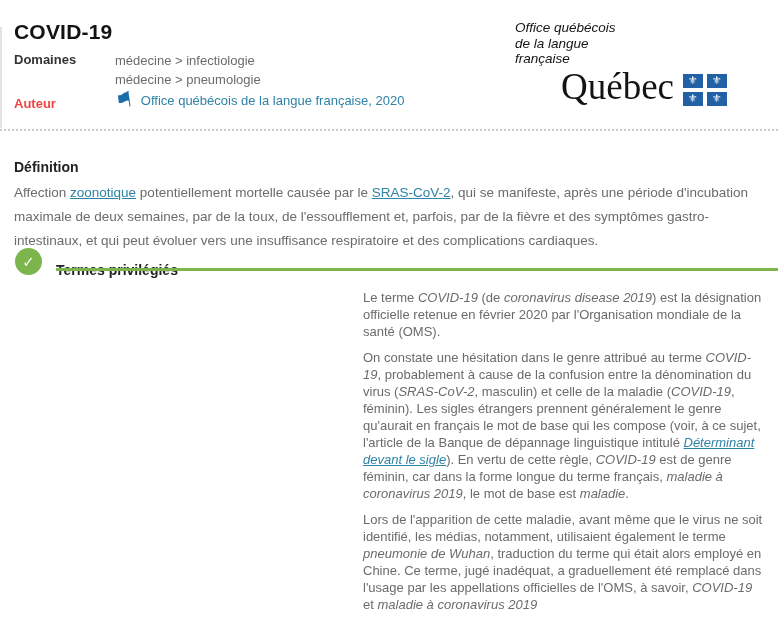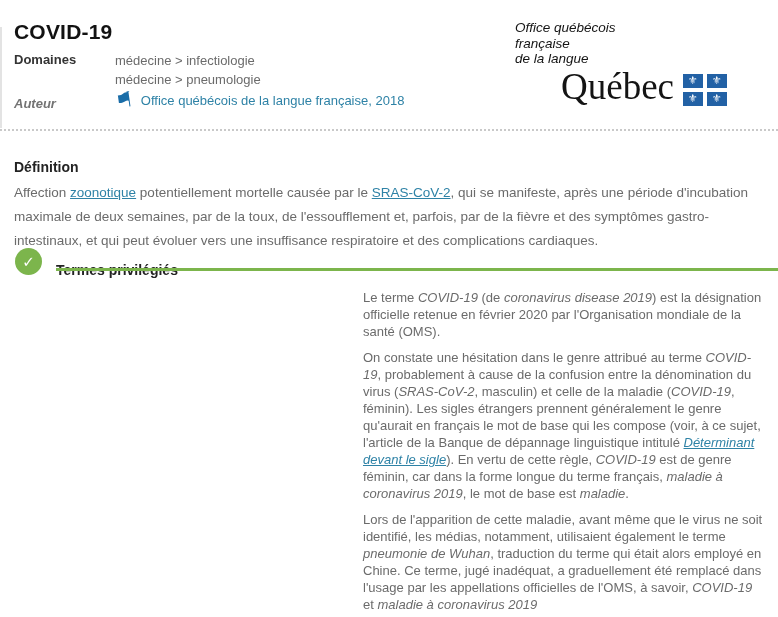--- a/index.html
+++ b/index.html
@@ -20,21 +20,21 @@
   .mark-row { display:flex; align-items:center; margin-left:46px; margin-top:1px; }
   .wordmark { font-family:"Liberation Serif", serif; font-size:37px; line-height:38px; color:#141414; }
   .qflag { display:grid; grid-template-columns:20px 20px; grid-auto-rows:14px; gap:4px; margin-left:9px; margin-top:6px; }
   .qflag .sq { background:#2261a5; color:#ffffff; display:flex; align-items:center; justify-content:center;
                font-size:11px; line-height:11px; font-family:"DejaVu Sans", sans-serif; }
 
   
   .lbl { font-size:13px; font-weight:bold; color:#343434; }
   .lbl-domaines { left:14px; top:52px; }
   .domain-values { left:115px; top:51px; font-size:13px; line-height:19px; color:#6b6b6b; }
-  .lbl-auteur { left:14px; top:96px; color:#737373; font-size:13px; font-weight:bold;font-style:italic; }
+  .lbl-auteur { left:14px; top:96px; color:#ef4444; font-size:13px; font-weight:bold; }
   .author-row { left:115px; top:90px; display:flex; align-items:center; }
   .flag-icon { color:#1a6da8; font-size:21px; line-height:21px; display:inline-block;
                transform:scaleX(-1) rotate(8deg); font-family:"DejaVu Sans", sans-serif; }
   .author-link { margin-left:7px; font-size:13px; color:#2e82a6; text-decoration:none; cursor:pointer; }
 
   .dotted-rule { left:0; top:129px; width:778px; height:0; border-top:2px dotted #c9c9c9; }
 
   
   .sec-heading { font-size:14px; font-weight:bold; color:#232323;text-align:right; }
   .def-heading { left:14px; top:147px; }
@@ -63,22 +63,22 @@
 
 <div class="page">
 
   <div class="abs edge-line"></div>
 
   <h1 class="abs page-title">COVID-19</h1>
 
   <div class="abs logo">
     <div class="logo-org">
       <div>Office québécois</div>
+      <div>de la langue</div>
       <div>française</div>
-      <div>de la langue</div>
     </div>
     <div class="mark-row">
       <span class="wordmark">Québec</span>
       <div class="qflag">
         <span class="sq">⚜</span>
         <span class="sq">⚜</span>
         <span class="sq">⚜</span>
         <span class="sq">⚜</span>
       </div>
     </div>
@@ -86,21 +86,21 @@
 
   <div class="abs lbl lbl-domaines">Domaines</div>
   <div class="abs domain-values">
     <div>médecine &gt; infectiologie</div>
     <div>médecine &gt; pneumologie</div>
   </div>
 
   <div class="abs lbl-auteur">Auteur</div>
   <div class="abs author-row">
     <span class="flag-icon">⚑</span>
-    <a class="author-link">Office québécois de la langue française, 2018</a>
+    <a class="author-link">Office québécois de la langue française, 2020</a>
   </div>
 
   <div class="abs dotted-rule"></div>
 
   <h2 class="abs sec-heading def-heading">Définition</h2>
   <p class="abs def-text"><span>Affection </span><a class="inline-link">zoonotique</a><span> potentiellement mortelle causée par le </span><a class="inline-link">SRAS-CoV-2</a><span>, qui se manifeste, après une période d'incubation maximale de deux semaines, par de la toux, de l'essoufflement et, parfois, par de la fièvre et des symptômes gastro-intestinaux, et qui peut évoluer vers une insuffisance respiratoire et des complications cardiaques.</span></p>
 
   <div class="abs check-badge">✓</div>
   <h2 class="abs sec-heading terms-heading">Termes privilégiés</h2>
   <div class="abs green-rule"></div>

